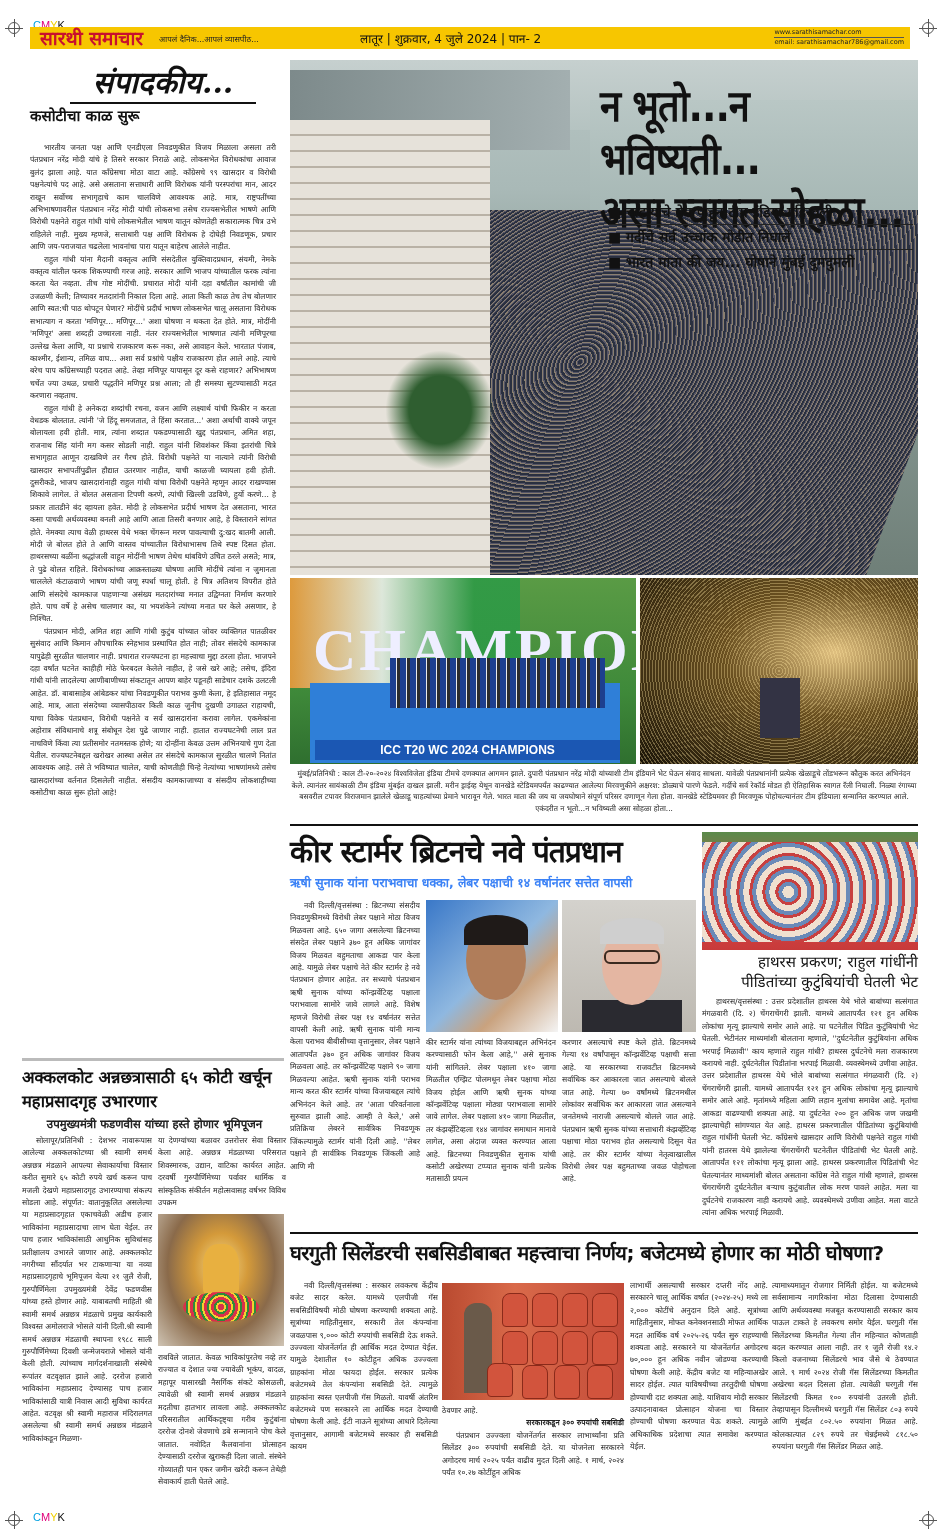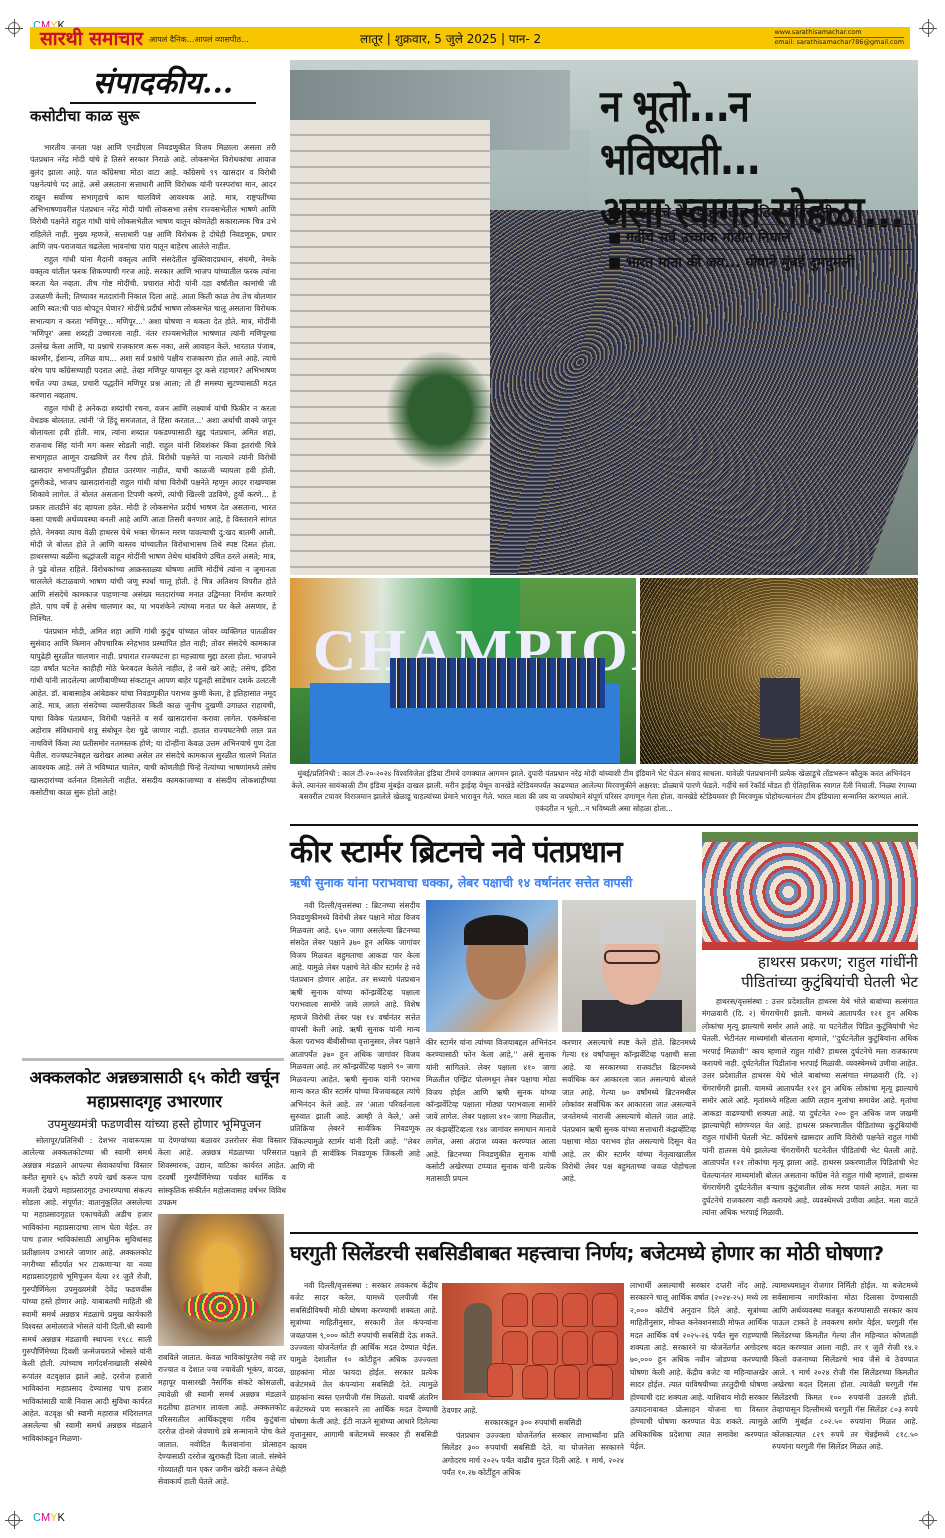--- a/index.html
+++ b/index.html
@@ -6,21 +6,21 @@
 html,body{width:945px;height:1538px;background:#fff;overflow:hidden}
 body{position:relative;font-family:"DejaVu Sans","Liberation Sans",sans-serif;color:#111}
 .abs{position:absolute}
 .cmyk{font-family:"Liberation Sans",sans-serif;font-size:11px;letter-spacing:0}
 .cmyk .c{color:#00a0e0}.cmyk .m{color:#e0007a}.cmyk .y{color:#f0d000}.cmyk .k{color:#111}
 .reg{width:12px;height:12px;border:1px solid #555;border-radius:50%;position:absolute}
 .reg:before{content:"";position:absolute;left:5px;top:-4px;width:1px;height:18px;background:#555}
 .reg:after{content:"";position:absolute;top:5px;left:-4px;height:1px;width:18px;background:#555}
 .masthead{left:30px;top:27px;width:880px;height:22px;background:#f7c600;display:flex;align-items:center}
 .mast-title{color:#c8102e;font-weight:bold;font-size:19px;margin-left:10px;font-family:"DejaVu Sans",sans-serif;line-height:22px}
-.mast-tag{font-size:8px;margin-left:6px;color:#222}
+.mast-tag{font-size:8px;margin-left:16px;color:#222}
 .mast-date{position:absolute;left:330px;font-size:12px;color:#111}
 .mast-right{position:absolute;right:6px;top:1px;font-size:6.5px;line-height:9px;color:#222}
 .mast-right div:first-child{border-bottom:1px solid #555}
 .editorial{left:22px;top:60px;width:262px;height:960px;background:#0f766e;}
 .editorial-inner{background:#fff;width:100%;height:100%;padding:4px 8px 6px 8px;overflow:hidden}
 .ed-head{font-family:"DejaVu Serif",serif;font-style:italic;font-size:30px;font-weight:bold;text-align:center;line-height:38px;border-bottom:2px solid #111;margin:0 20px 2px 40px}
 .ed-title{font-size:15px;font-weight:bold;line-height:20px;margin-bottom:16px}
 .small-text{font-size:7.6px;line-height:12.4px;text-align:justify;color:#222}
 .small-text p{text-indent:14px}
 .hero{left:290px;top:60px;width:628px;height:515px;overflow:hidden;background:linear-gradient(180deg,#b8c6c4 0%,#a9b9b7 25%,#95a7a2 40%,#6f7f78 100%)}
@@ -56,52 +56,52 @@
 .ph-starmer .face{position:absolute;left:40px;top:25px;width:60px;height:80px;border-radius:50%;background:#e4b6a2}
 .ph-starmer .hair{position:absolute;left:38px;top:18px;width:64px;height:26px;border-radius:50% 50% 0 0;background:#cfcfcf}
 .ph-starmer .glasses{position:absolute;left:42px;top:50px;width:56px;height:14px;border:2px solid #3a2a20;border-radius:6px}
 .ph-starmer .suit{position:absolute;left:20px;top:100px;width:100px;height:32px;background:#2a2a30}
 .starmer-col2{left:426px;top:1037px;width:130px}
 .starmer-col3{left:562px;top:1037px;width:134px}
 .hathras-photo{left:702px;top:832px;width:216px;height:118px;background:linear-gradient(180deg,#5a8a4a 0%,#d94a4a 60%,#c83a3a 100%);overflow:hidden}
 .hathras-photo .people{position:absolute;left:0;top:10px;width:100%;height:100px;background:repeating-radial-gradient(circle at 40% 50%,#f0e0d0 0 6px,#6a8ab8 6px 10px,#c84040 10px 13px)}
 .hathras-title{left:702px;top:952px;width:216px;font-size:15px;line-height:20px;text-align:right;color:#111}
 .hathras-body{left:702px;top:996px;width:216px}
-.akkal-title{left:22px;top:1066px;width:265px;font-size:16.5px;font-weight:bold;line-height:24px;text-align:center}
-.akkal-sub{left:22px;top:1116px;width:265px;font-size:11.5px;line-height:16px;text-align:center;font-weight:normal;color:#222}
+.akkal-title{left:22px;top:1066px;width:265px;font-size:16.5px;font-weight:bold;line-height:24px;}
+.akkal-sub{left:22px;top:1116px;width:265px;font-size:11.5px;line-height:16px;text-align:center;font-weight:bold;color:#222}
 .akkal-col1{left:22px;top:1135px;width:130px}
 .akkal-col2{left:158px;top:1135px;width:128px}
 .temple{left:158px;top:1214px;width:126px;height:132px;background:radial-gradient(ellipse at 50% 40%,#f4d98a 0%,#d49a3a 30%,#8a6a4a 60%,#cfc4b4 100%);overflow:hidden}
 .temple .idol{position:absolute;left:45px;top:30px;width:36px;height:50px;border-radius:40% 40% 10% 10%;background:#e8b040}
 .temple .flowers{position:absolute;left:25px;top:78px;width:76px;height:30px;border-radius:50%;background:repeating-radial-gradient(circle,#d9304a 0 3px,#f3d030 3px 5px,#2e8a3a 5px 7px)}
 .akkal-col2b{left:158px;top:1352px;width:128px}
 .gas-title{left:290px;top:1238px;width:628px;font-size:20px;font-weight:bold;line-height:30px;letter-spacing:-.5px}
 .gas-col1{left:290px;top:1280px;width:148px}
 .gas-photo{left:442px;top:1283px;width:182px;height:117px;background:linear-gradient(90deg,#b94a30 0%,#d96a4a 40%,#c24a38 100%);overflow:hidden}
 .gas-photo .cyl{position:absolute;width:26px;height:34px;border-radius:8px 8px 4px 4px;background:#d2543d;border:1px solid #8a2a1a}
 .gas-photo .man{position:absolute;left:22px;top:20px;width:28px;height:90px;background:#6a5a4a;border-radius:12px 12px 0 0}
 .gas-col2{left:442px;top:1405px;width:182px}
 .gas-col3{left:630px;top:1280px;width:138px}
 .gas-col4{left:772px;top:1280px;width:146px}
-.sub-head{font-weight:normal;text-align:center;display:block}
+.sub-head{font-weight:bold;text-align:right;display:block}
 </style>
 </head>
 <body>
 
 <div class="abs reg" style="left:8px;top:22px"></div>
 <div class="abs cmyk" style="left:33px;top:19px"><span class="c">C</span><span class="m">M</span><span class="y">Y</span><span class="k">K</span></div>
 <div class="abs reg" style="left:922px;top:22px"></div>
 <div class="abs reg" style="left:8px;top:1514px"></div>
 <div class="abs cmyk" style="left:33px;top:1511px"><span class="c">C</span><span class="m">M</span><span class="y">Y</span><span class="k">K</span></div>
 <div class="abs reg" style="left:922px;top:1514px"></div>
 
 <div class="abs masthead">
   <span class="mast-title">सारथी समाचार</span>
   <span class="mast-tag">आपलं दैनिक...आपलं व्यासपीठ...</span>
-  <span class="mast-date">लातूर | शुक्रवार, 5 जुले 2025 | पान- 2</span>
+  <span class="mast-date">लातूर | शुक्रवार, 4 जुले 2024 | पान- 2</span>
   <div class="mast-right">
     <div>www.sarathisamachar.com</div>
     <div>email: sarathisamachar786@gmail.com</div>
   </div>
 </div>
 
 <div class="abs editorial">
   <div class="editorial-inner">
     <div class="ed-head">संपादकीय...</div>
     <div class="ed-title">कसोटीचा काळ सुरू</div>
@@ -130,20 +130,21 @@
     <div><span>■</span> <span>गर्दीचे सर्व उच्चांक मोडीत निघाले</span></div>
     <div><span>■</span> <span>भारत माता की जय... घोषाने मुंबई दुमदुमली</span></div>
   </div>
 </div>
 
 <div class="abs champ">
   <div class="champ-flag"></div>
   <div class="champ-word">CHAMPIONS</div>
   <div class="champ-stage"></div>
   <div class="champ-people"></div>
+  <div class="champ-banner">ICC T20 WC 2024 CHAMPIONS</div>
 </div>
 
 <div class="abs night">
   <div class="crowd"></div>
   <div class="bus"></div>
 </div>
 
 <div class="abs caption">मुंबई/प्रतिनिधी : काल टी-२०-२०२४ विश्वविजेता इंडिया टीमचे दणक्यात आगमन झाले. दुपारी पंतप्रधान नरेंद्र मोदी यांच्याशी टीम इंडियाने भेट घेऊन संवाद साधला. यावेळी पंतप्रधानांनी प्रत्येक खेळाडूचे तोंडभरून कौतुक करत अभिनंदन केले. त्यानंतर सायंकाळी टीम इंडिया मुंबईत दाखल झाली. मरीन ड्राईव्ह येथून वानखेडे स्टेडियमपर्यंत काढण्यात आलेल्या मिरवणुकीने अक्षरश: डोळ्याचे पारणे फेडले. गर्दीचे सर्व रेकॉर्ड मोडत ही ऐतिहासिक स्वागत रॅली निघाली. निळ्या रंगाच्या बसवरील टपावर विराजमान झालेले खेळाडू चाहत्यांच्या प्रेमाने भारावून गेले. भारत माता की जय या जयघोषाने संपूर्ण परिसर दणाणून गेला होता. वानखेडे स्टेडियमवर ही मिरवणूक पोहोचल्यानंतर टीम इंडियाला सन्मानित करण्यात आले. एकंदरीत न भूतो...न भविष्यती असा सोहळा होता...</div>
 <div class="abs rule" style="left:290px;top:824px;width:628px"></div>
 

